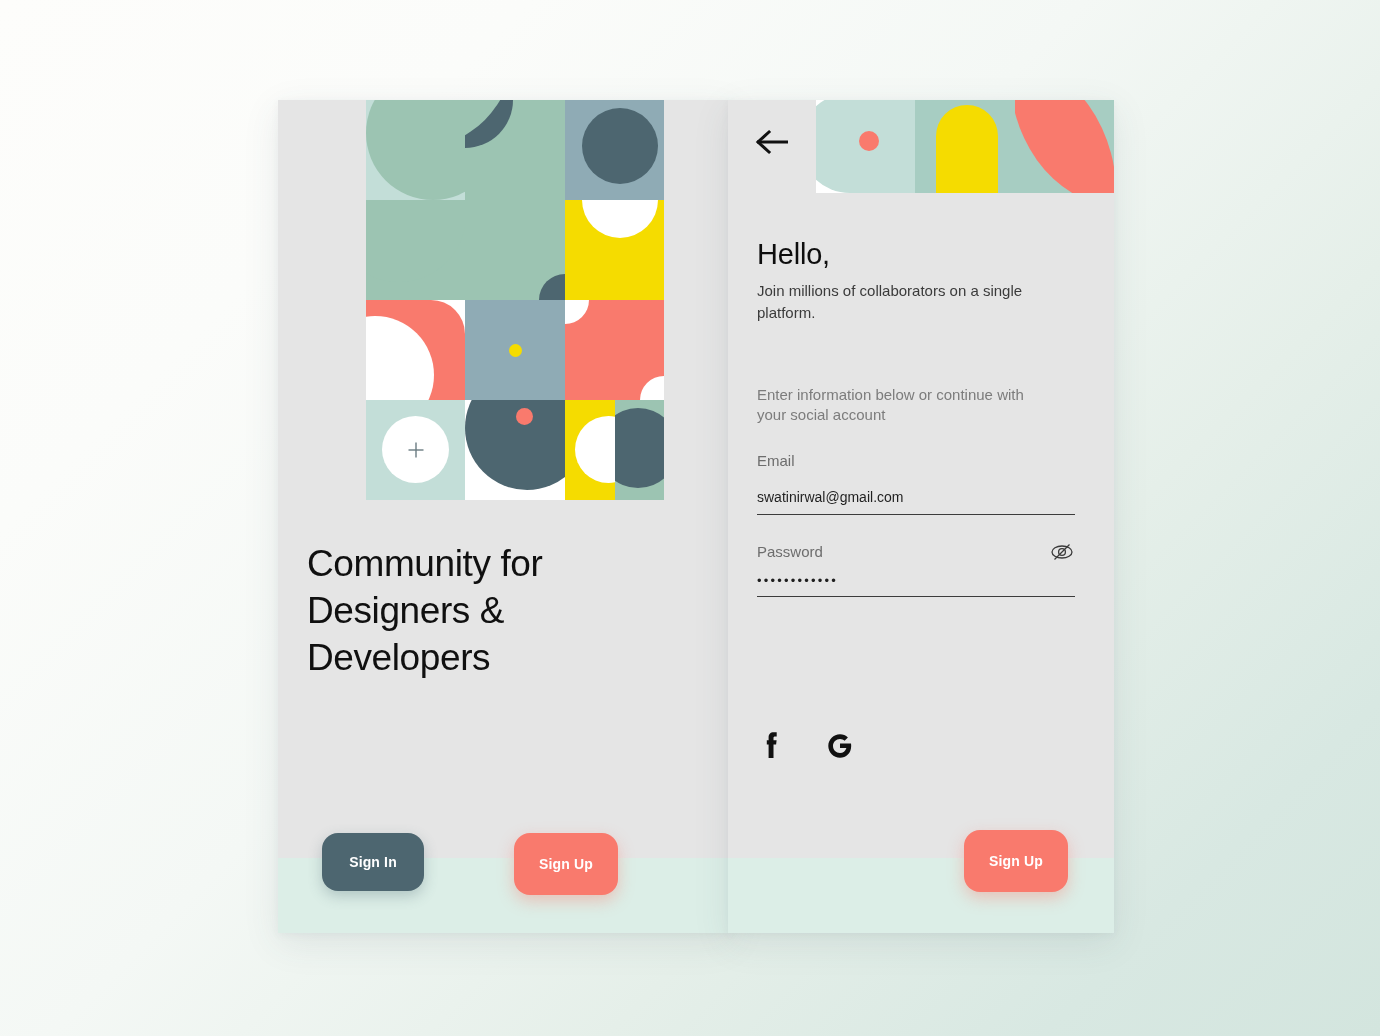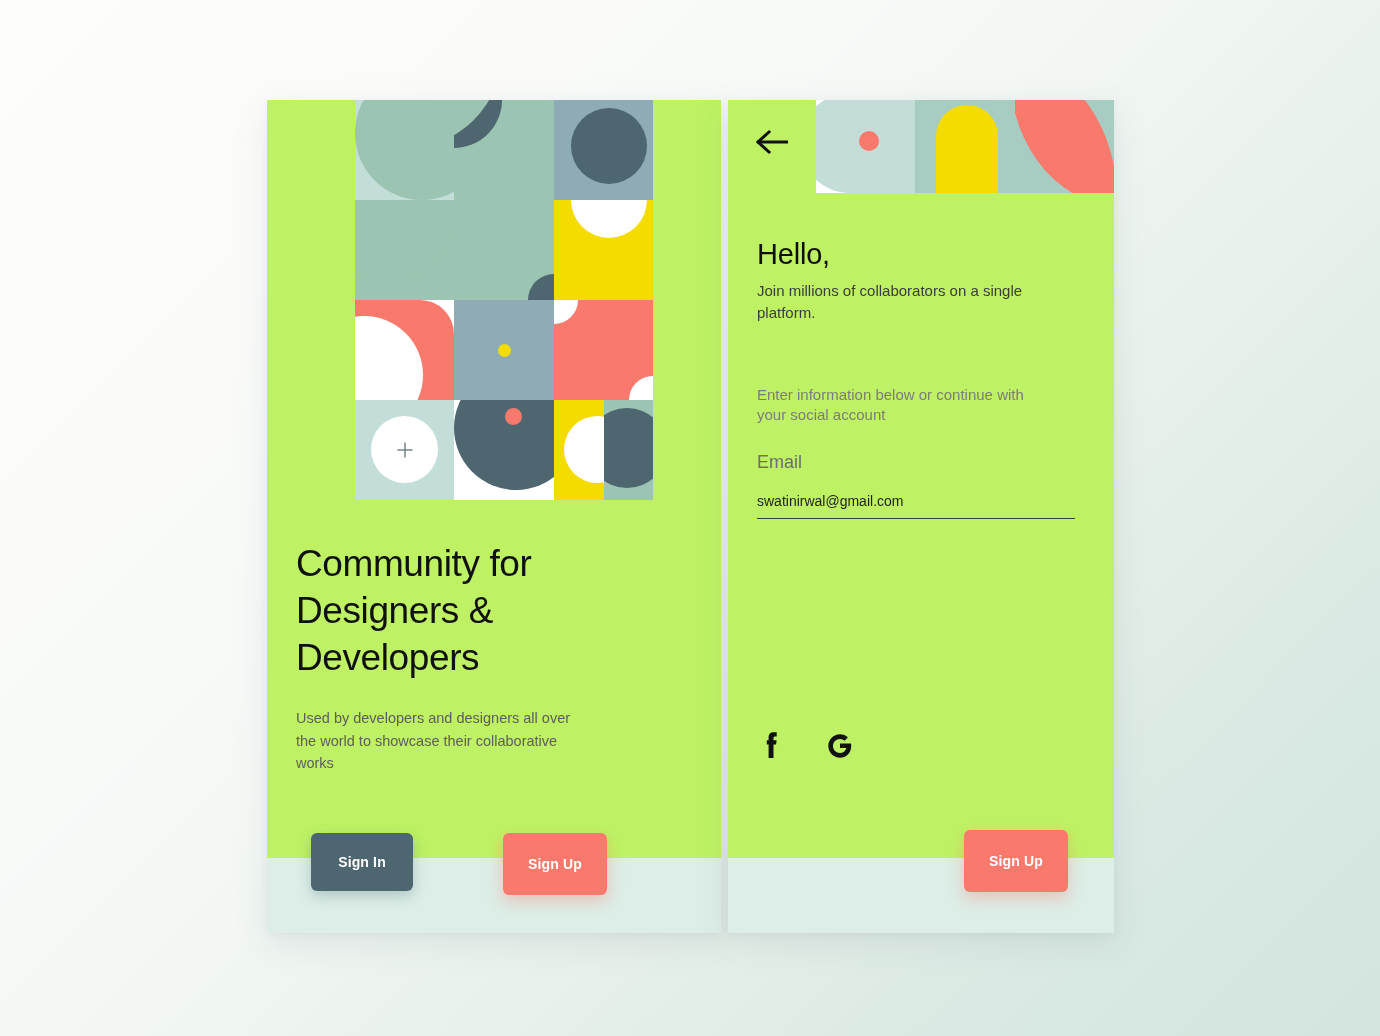--- a/index.html
+++ b/index.html
@@ -22,26 +22,26 @@
   }
 
   .stage {
     position: absolute;
     inset: 0;
   }
 
   
   .card {
     position: absolute;
-    background: #bef264;
+    background: #e5e5e5;
     overflow: hidden;
     box-shadow: 0 10px 34px rgba(60, 80, 90, 0.10),
                 0 2px 8px rgba(60, 80, 90, 0.05);
   }
-  #card-left  { left: 267px; top: 100px; width: 454px; height: 833px; }
+  #card-left  { left: 278px; top: 100px; width: 454px; height: 833px; }
   #card-right { left: 728px; top: 100px; width: 386px; height: 833px; }
 
   .footer-band {
     position: absolute;
     left: 0; right: 0; bottom: 0;
     height: 75px;
     background: #dceee7;
   }
 
   
@@ -78,21 +78,21 @@
     top: 607px;
     width: 290px;
     font-size: 14.5px;
     line-height: 22.5px;
     color: #5d5d5d;
   }
 
   .btn {
     position: absolute;
     border: none;
-    border-radius: 6px;
+    border-radius: 16px;
     color: #ffffff;
     font-size: 14px;
     font-weight: 700;
     font-family: "Liberation Sans", sans-serif;
     cursor: pointer;
     letter-spacing: 0.15px;
   }
   #btn-sign-in {
     left: 44px; top: 733px;
     width: 102px; height: 58px;
@@ -143,21 +143,21 @@
     line-height: 20px;
     color: #7c7c7c;
   }
 
   .field {
     position: absolute;
     left: 29px;
     width: 318px;
   }
   .field-label {
-    font-size: 18px;
+    font-size: 15px;
     color: #6d6d6d;
   }
   .field-value {
     margin-top: 20px;
     font-size: 14px;
     color: #1f1f1f;
     min-height: 17px;
   }
   .field-dots {
     margin-top: 13px;
@@ -266,21 +266,20 @@
         <div class="circ" style="left:10px;top:16px;width:67px;height:67px;background:#ffffff;"></div>
       </div>
       <div class="cell" style="left:249px;top:300px;width:49px;height:100px;background:#9cc4b2;">
         <div class="circ" style="left:-17px;top:8px;width:80px;height:80px;background:#4d6670;"></div>
       </div>
       <div class="circ" style="left:150px;top:308px;width:17px;height:17px;background:#f97a6d;"></div>
 
     </div>
 
     <div class="headline">Community for Designers &amp; Developers</div>
-    <div class="subcopy">Used by developers and designers all over the world to showcase their collaborative works</div>
 
     <div class="footer-band"></div>
 
     <button class="btn" id="btn-sign-in">Sign In</button>
     <button class="btn" id="btn-sign-up-left">Sign Up</button>
   </div>
 
   <div class="card" id="card-right">
 
     <div class="topart">
@@ -304,20 +303,30 @@
     <div class="hello">Hello,</div>
     <div class="hello-sub">Join millions of collaborators on a single platform.</div>
     <div class="hint">Enter information below or continue with your social account</div>
 
     <div class="field" id="field-email">
       <div class="field-label">Email</div>
       <div class="field-value" placeholder="Email">swatinirwal@gmail.com</div>
       <div class="field-rule"></div>
     </div>
 
+    <div class="field" id="field-password">
+      <div class="field-label">Password</div>
+      <div class="field-dots" placeholder="Password">••••••••••••</div>
+      <div class="field-rule"></div>
+      <svg class="eye" viewBox="0 0 26 26">
+        <ellipse cx="13" cy="13" rx="10" ry="6" fill="none" stroke="#3a3a3a" stroke-width="1.3"></ellipse>
+        <circle cx="13" cy="13" r="3.4" fill="none" stroke="#3a3a3a" stroke-width="1.3"></circle>
+        <line x1="5.5" y1="20.5" x2="20.5" y2="5.5" stroke="#3a3a3a" stroke-width="1.3"></line>
+      </svg>
+    </div>
 
 
     <div class="socials">
       <div class="social-icon">
         <svg viewBox="0 0 24 30" width="24" height="30">
           <path d="M15.6 10.2h-3.1V7.9c0-1 .5-1.5 1.6-1.5h1.6V2.2h-2.9c-3.6 0-5.2 2-5.2 5.2v2.8H5.8v4.2h1.8V28h4.9V14.4h2.6l.5-4.2z" fill="#111111"></path>
         </svg>
       </div>
       <div class="social-icon">
         <svg viewBox="0 0 28 28" width="28" height="28">

